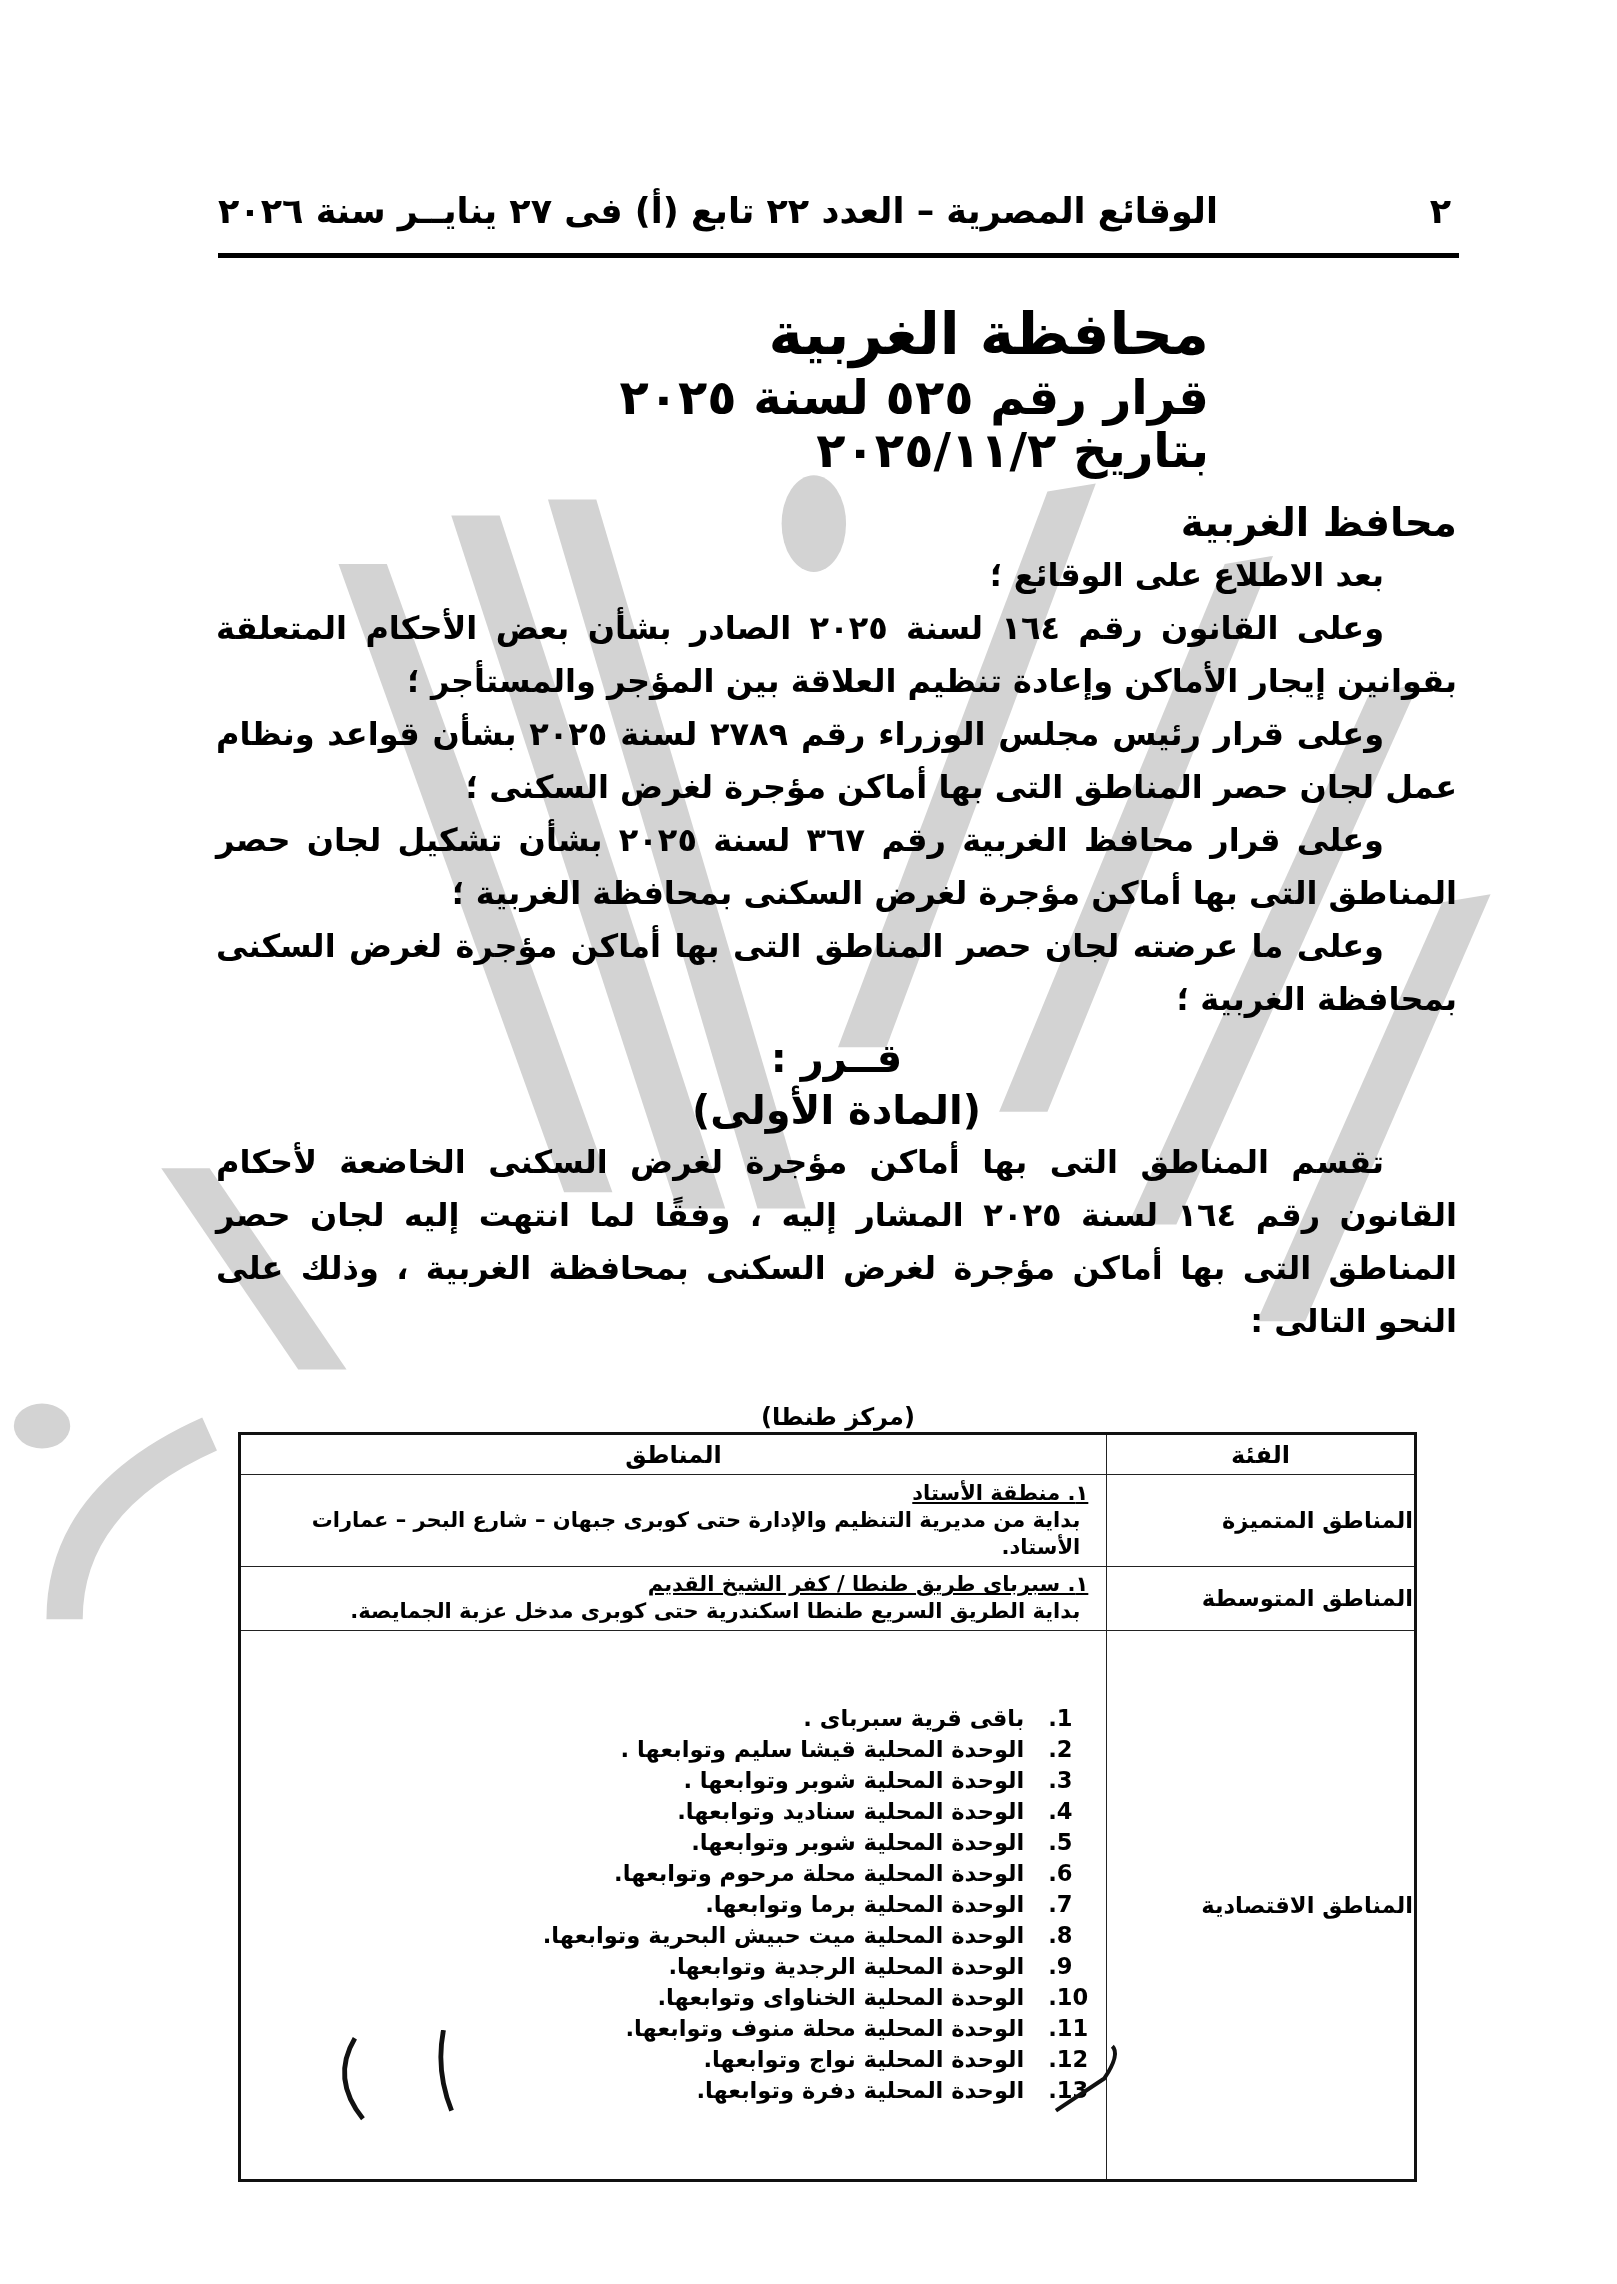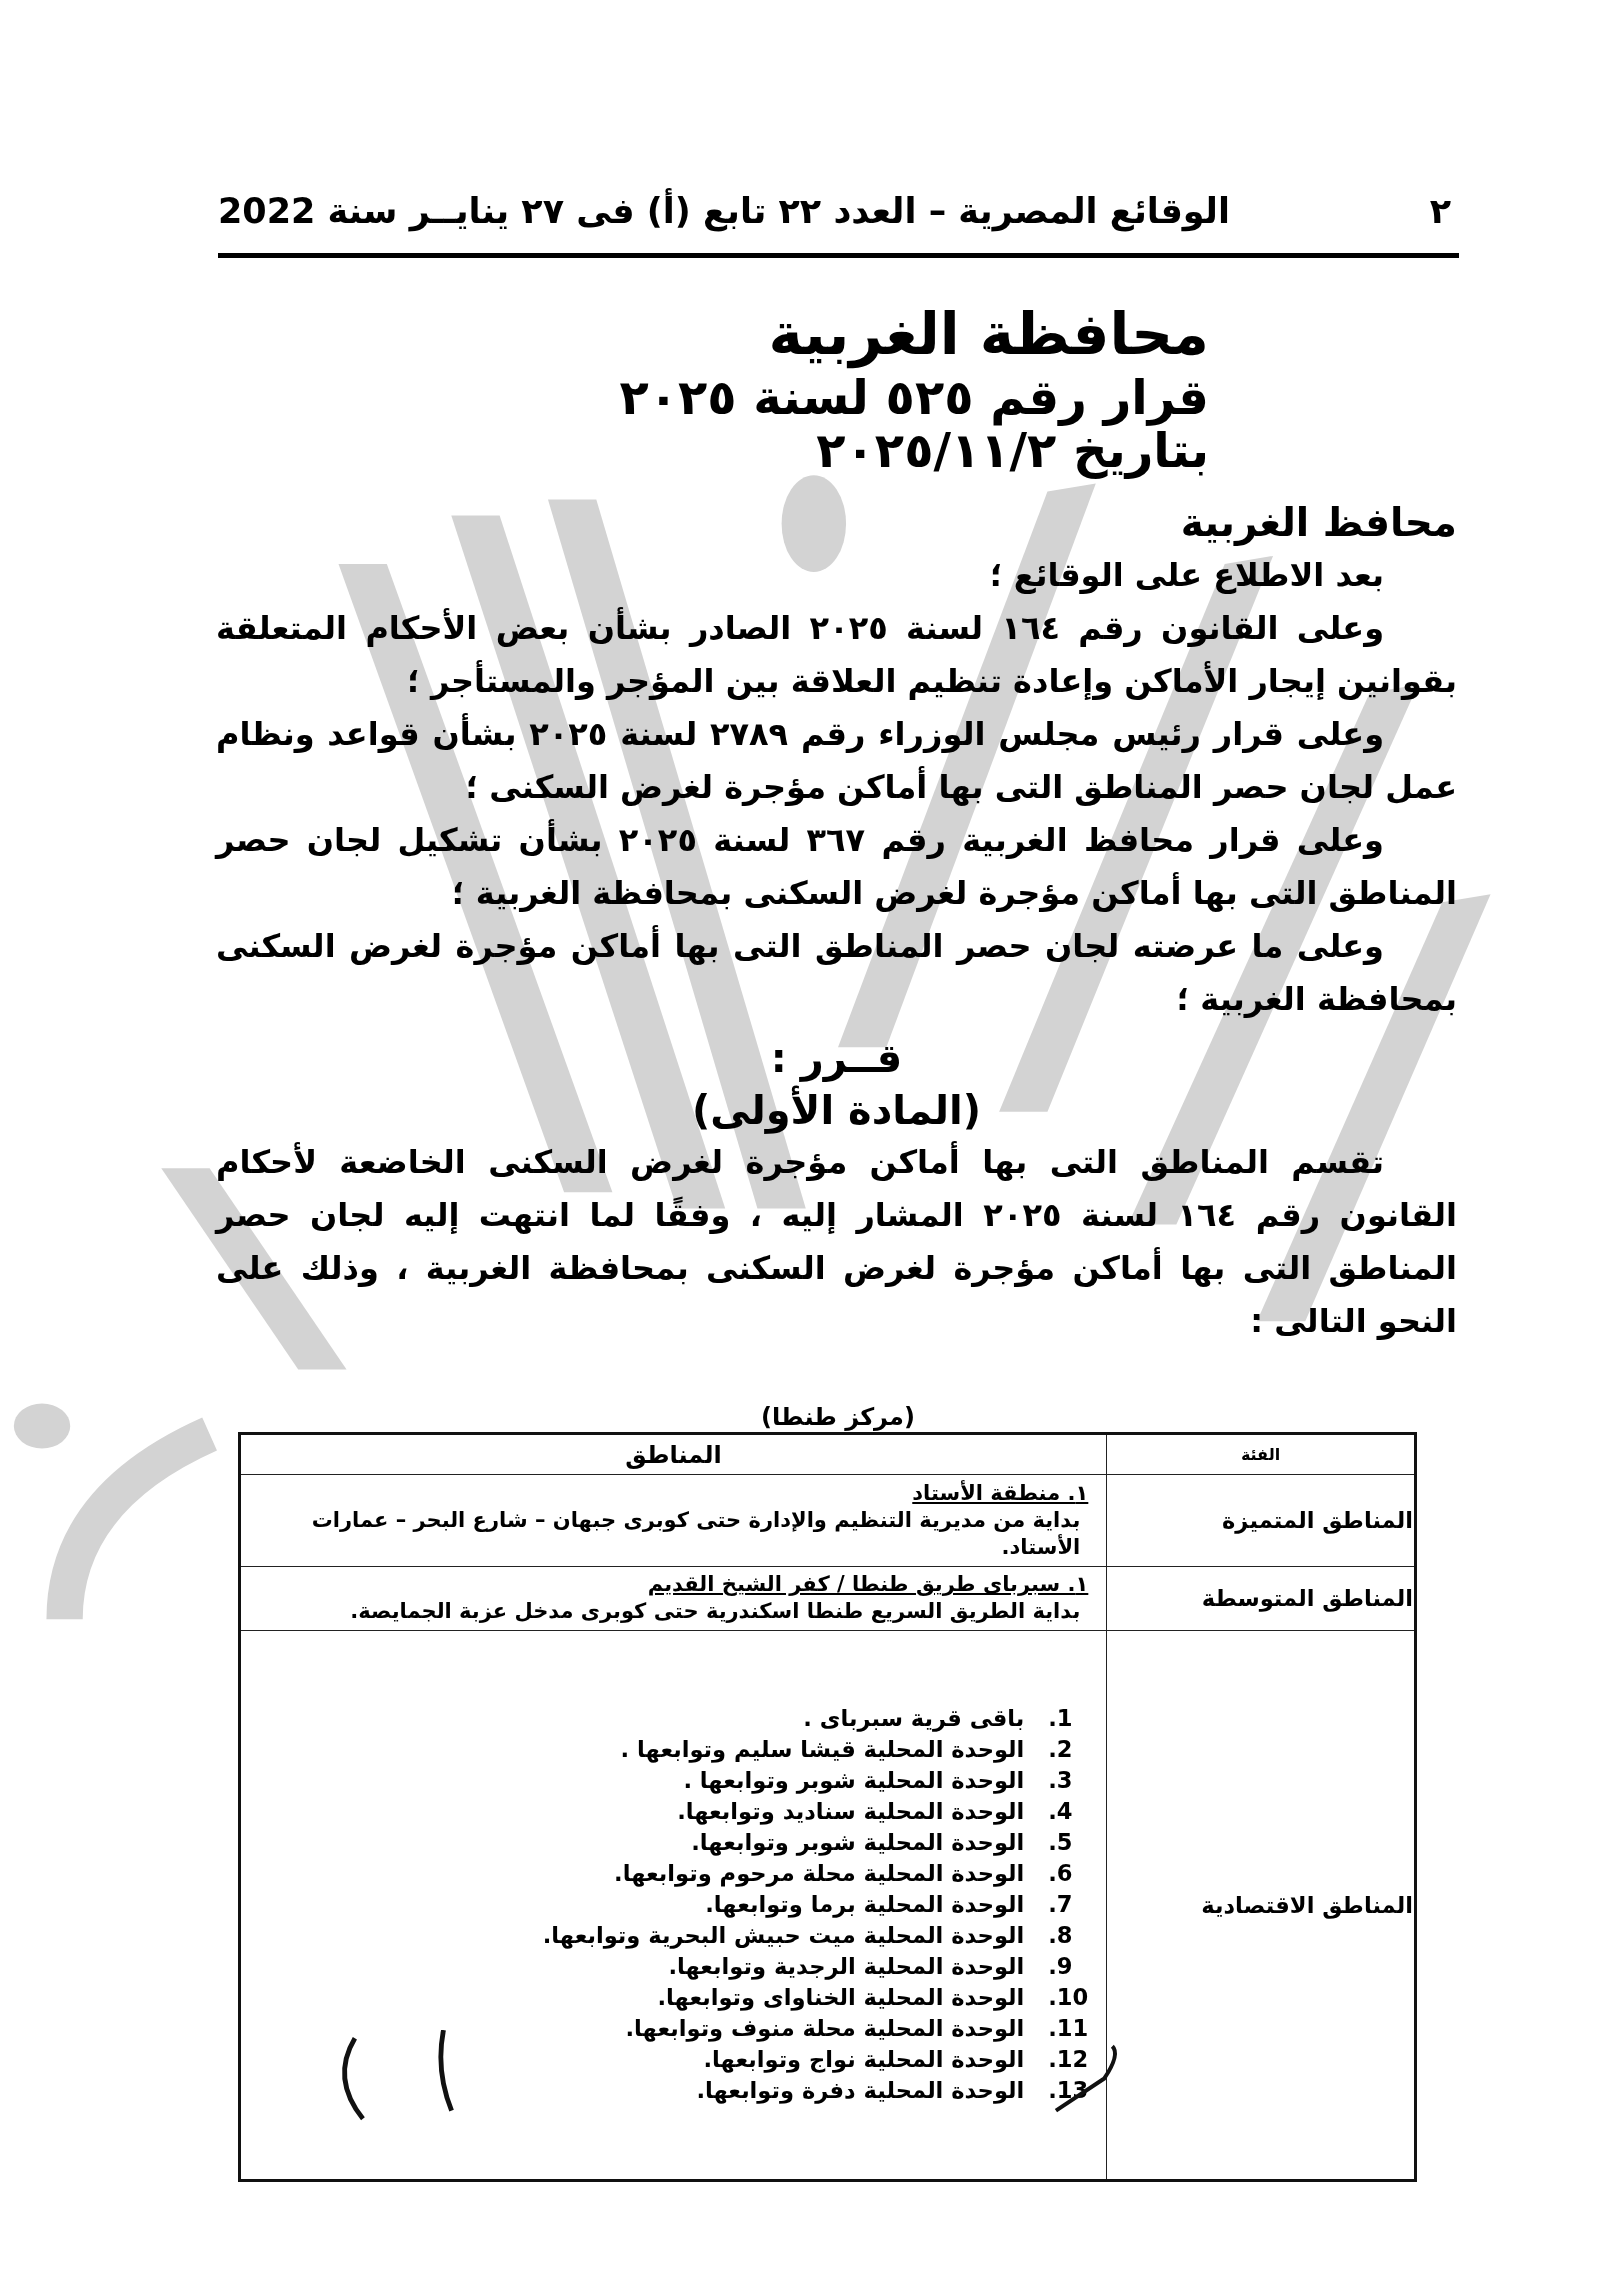--- a/index.html
+++ b/index.html
@@ -38,21 +38,21 @@
     position: absolute; top: 1403px; left: 709px; width: 258px; text-align: center;
     font-weight: bold; font-size: 24px; direction: rtl;
   }
 
   table.zones {
     position: absolute; top: 1432px; left: 238px; width: 1179px;
     border-collapse: collapse; direction: rtl; font-weight: bold;
   }
   table.zones td, table.zones th { border: 1.6px solid #222; vertical-align: middle; }
   table.zones { border: 3.2px solid #111; }
-  th.col-cat { width: 305px; height: 37px; font-size: 16px; }
+  th.col-cat { width: 305px; height: 37px; font-size: 24px; }
   th.col-areas { font-size: 24px; }
   td.cat { text-align: right; font-size: 22.6px; }
   td.areas { padding: 4.8px 17.7px; font-size: 21px; line-height: 27px; }
   .area-title { text-decoration: underline; }
   .area-desc { padding-right: 8px; }
   ol.econ { margin: 8px 0 8px 0; padding-right: 48px; font-size: 22.6px; line-height: 31px; }
   ol.econ li { padding-right: 16px; }
   .row1 td { height: 53px; }
   .row2 td { height: 50px; }
   .row3 td { height: 538px; }
@@ -75,21 +75,21 @@
     <ellipse cx="1010" cy="650" rx="40" ry="60"></ellipse>
     <ellipse cx="52" cy="1770" rx="35" ry="28"></ellipse>
   </g>
   <path d="M 260 1780 Q 80 1860 80 2010" stroke="#d3d3d3" stroke-width="45" fill="none"></path>
 </svg>
 
 <div class="page">
 
   <div class="running-header">
     <span class="page-no">٢</span>
-    <span>الوقائع المصرية – العدد ٢٢ تابع (أ) فى ٢٧ ينايــر سنة 2022</span>
+    <span>الوقائع المصرية – العدد ٢٢ تابع (أ) فى ٢٧ ينايــر سنة ٢٠٢٦</span>
   </div>
   <div class="header-rule"></div>
 
   <div class="title-block">
     <div class="title-main">محافظة الغربية</div>
     <div class="title-sub">قرار رقم ٥٢٥ لسنة ٢٠٢٥</div>
     <div class="title-sub">بتاريخ ٢٠٢٥/١١/٢</div>
   </div>
 
   <div class="body-text">

